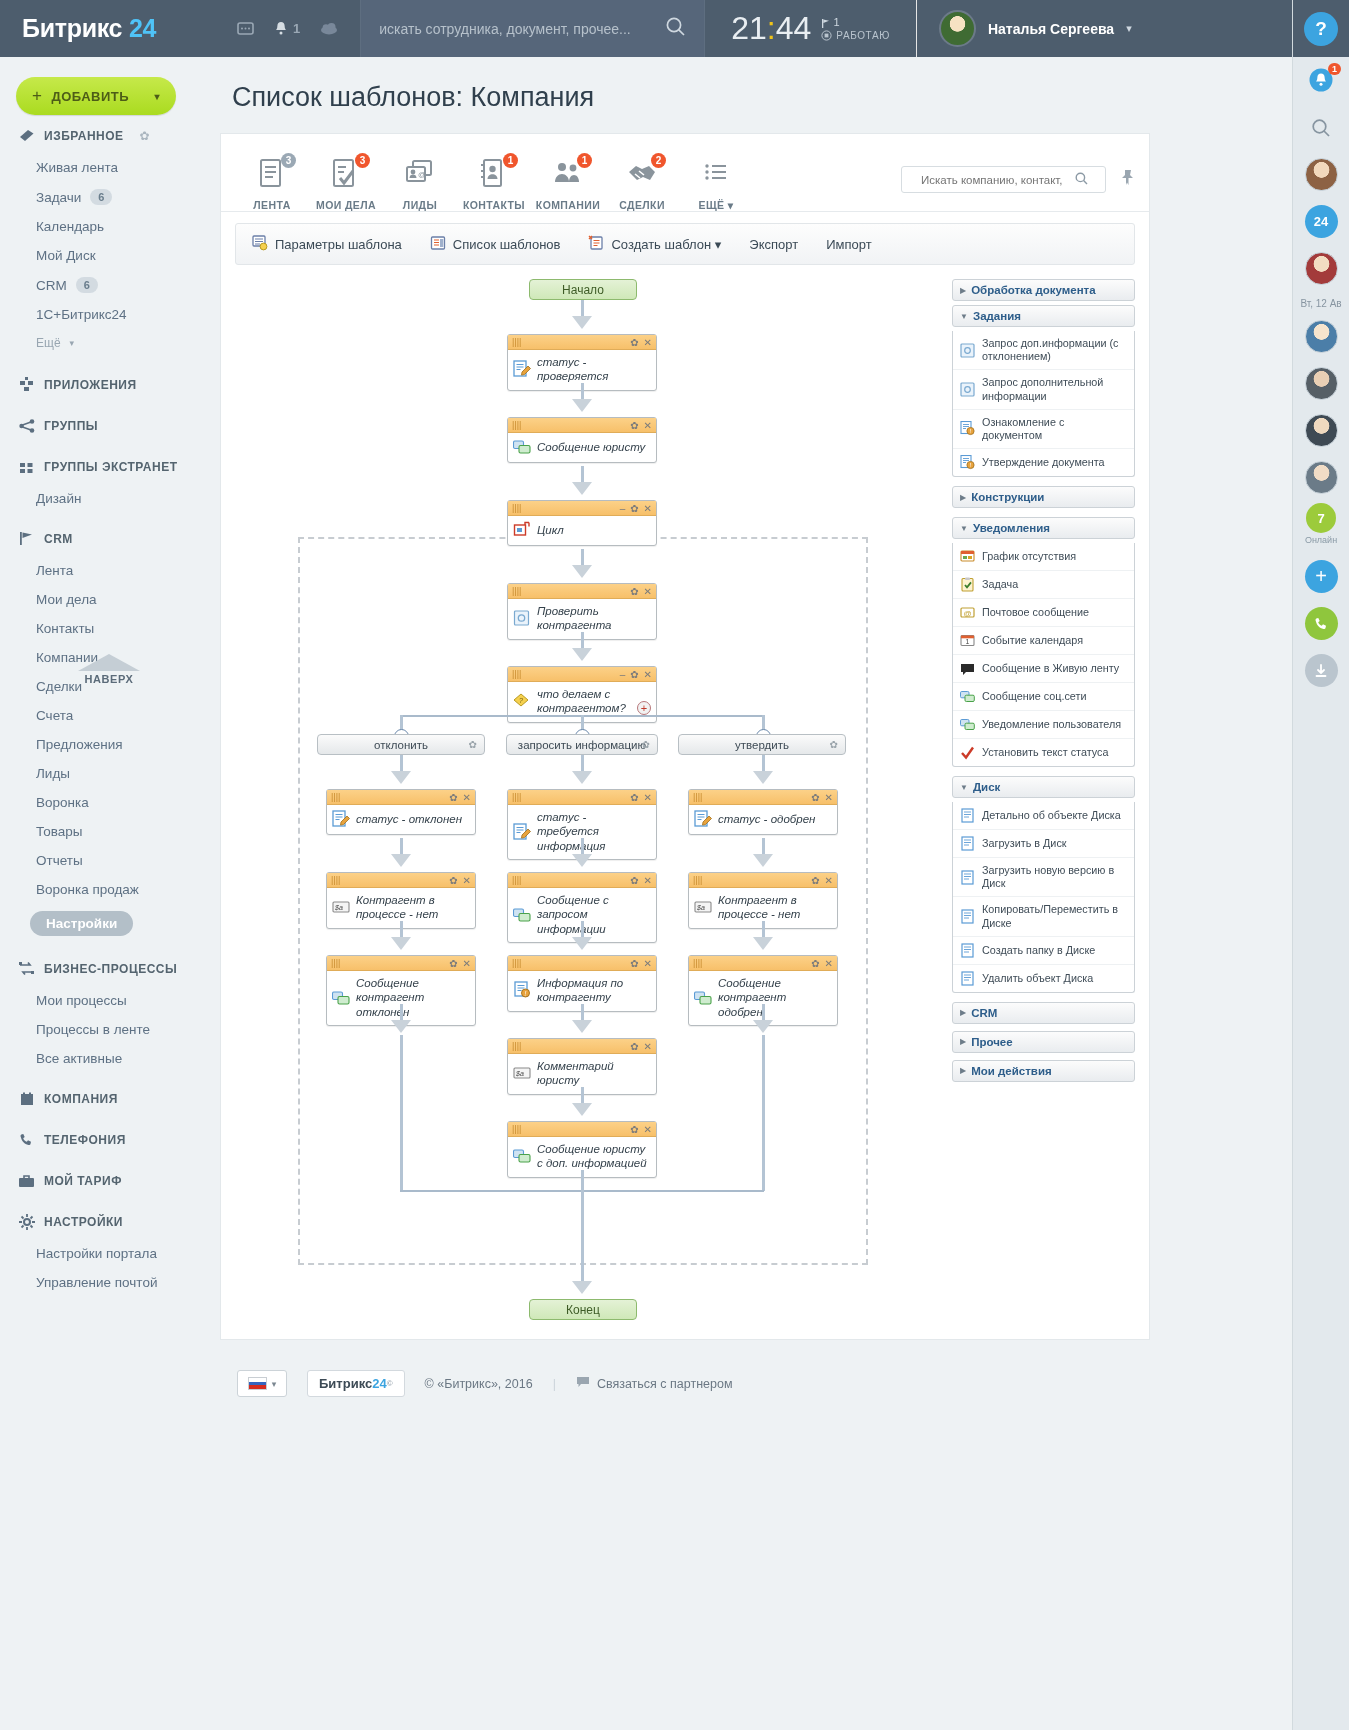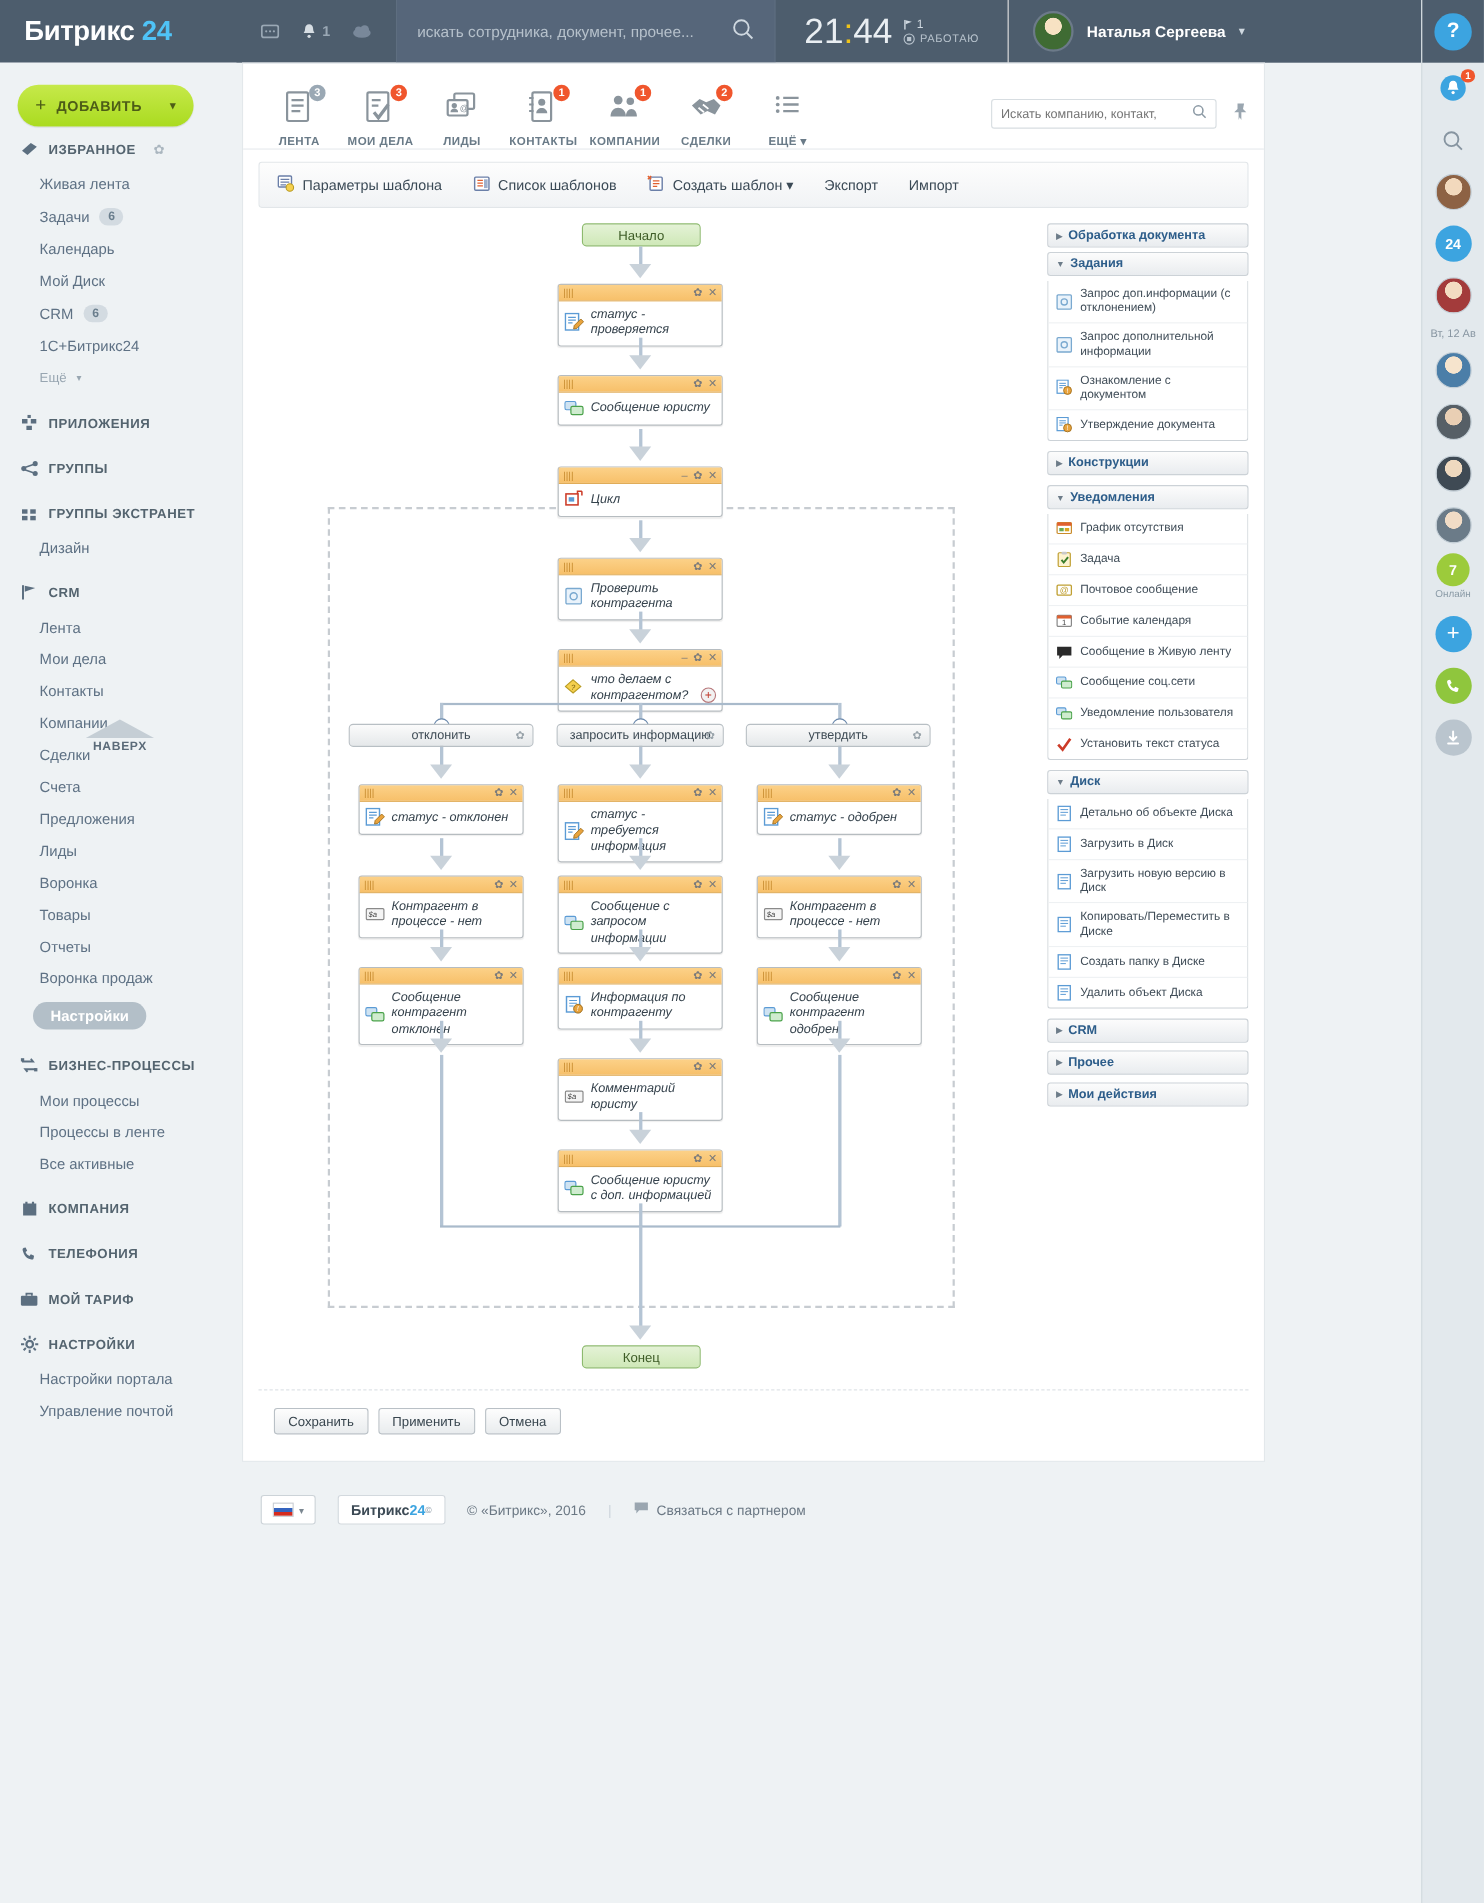--- a/index.html
+++ b/index.html
@@ -80,21 +80,21 @@
   #workarea { margin-left: 5px; width: 930px; background: #fff; border: 1px solid #e3e8eb; }
   
   #crmtabs { display: flex; align-items: flex-end; padding: 17px 14px 0 14px; height: 78px; border-bottom: 1px solid #e6eaed; }
   .crmtab { width: 74px; text-align: center; position: relative; }
   .crmtab .ic { height: 36px; display:flex; align-items:flex-end; justify-content:center; position: relative; }
   .crmtab .lbl { font-size: 10.5px; color: #6a7b88; font-weight: bold; letter-spacing: .4px; padding-top: 8px; }
   .crmtab .bdg { position: absolute; top: -2px; right: 13px; min-width: 15px; height: 15px; border-radius: 8px;
     background: #f0562d; color: #fff; font-size: 10px; font-weight: bold; display:flex; align-items:center; justify-content:center; padding: 0 3px;}
   .crmtab .bdg.gray { background: #9aa8b4; }
   #crmsearchwrap { margin-left: auto; display: flex; align-items: center; gap: 14px; padding-bottom: 18px; }
-  #crmsearch { width: 205px; height: 27px; border: 1px solid #d7dde1; border-radius: 3px; display: flex; align-items: center; padding: 0 8px; }
+  #crmsearch { width: 205px; height: 27px; border: 1px solid #d7dde1; border-radius: 3px; display: flex; align-items: center; padding: 0 19px; }
   #crmsearch input { flex:1; border:0; outline:none; font-size: 11.5px; color: #8c9aa5; font-family: "Liberation Sans", sans-serif; }
   
   #tmpltoolbar { height: 42px; background: linear-gradient(#fdfdfd,#f1f3f5); border: 1px solid #e2e6e9; border-radius: 3px;
      margin: 11px 14px 0 14px; display: flex; align-items: center; gap: 28px; padding: 0 16px; }
   .tbitem { display: flex; align-items: center; gap: 7px; font-size: 13px; color: #3b4a56; }
   
   #diagram { position: relative; height: 1060px; margin: 14px 0 0 0; }
   .term { position:absolute; width: 108px; height: 21px; border:1px solid #8dba6e; border-radius: 4px;
      background: linear-gradient(#e4f2d6,#cfe8b8); font-size: 12px; color:#3e5c27; display:flex;align-items:center;justify-content:center; }
   .node { position: absolute; border: 1px solid #b6bcc0; border-radius: 3px; background: #fff; box-shadow: 0 1px 1px rgba(0,0,0,.07); }
@@ -463,20 +463,21 @@
       <span class="lbl">Управление почтой</span>
     </div>
 
   <div id="uptop">
     <div class="tri"></div>
     <div class="lbl">НАВЕРХ</div>
   </div>
 </div>
 
 <div id="main">
+  <div id="pagetitle">Список шаблонов: Компания</div>
 
   <div id="workarea">
 
     <div id="crmtabs">
       <div class="crmtab">
         <div class="ic">
           <svg width="30" height="33" viewBox="0 0 30 33">
               <rect x="4" y="2" width="19" height="26" rx="1.5" fill="none" stroke="#8a949c" stroke-width="2"></rect>
               <path d="M8 9h11M8 14h11M8 19h8" stroke="#8a949c" stroke-width="2"></path>
             </svg>
@@ -1144,25 +1145,20 @@
           <span class="tri">▶</span>
           <span class="t">Прочее</span>
         </div>
         <div class="acthead" style="margin-top:7px;">
           <span class="tri">▶</span>
           <span class="t">Мои действия</span>
         </div>
       </div>
     </div>
 
-    <div id="btnrow">
-      <div class="btn">Сохранить</div>
-      <div class="btn">Применить</div>
-      <div class="btn">Отмена</div>
-    </div>
   </div>
 
   <div id="footer">
     <div id="langsel">
       <div id="flagru"></div>
       <span style="font-size:9px;color:#7b8791;">▾</span>
     </div>
     <div id="blogo">
       <span>Битрикс</span>
         <span class="n">24</span>

